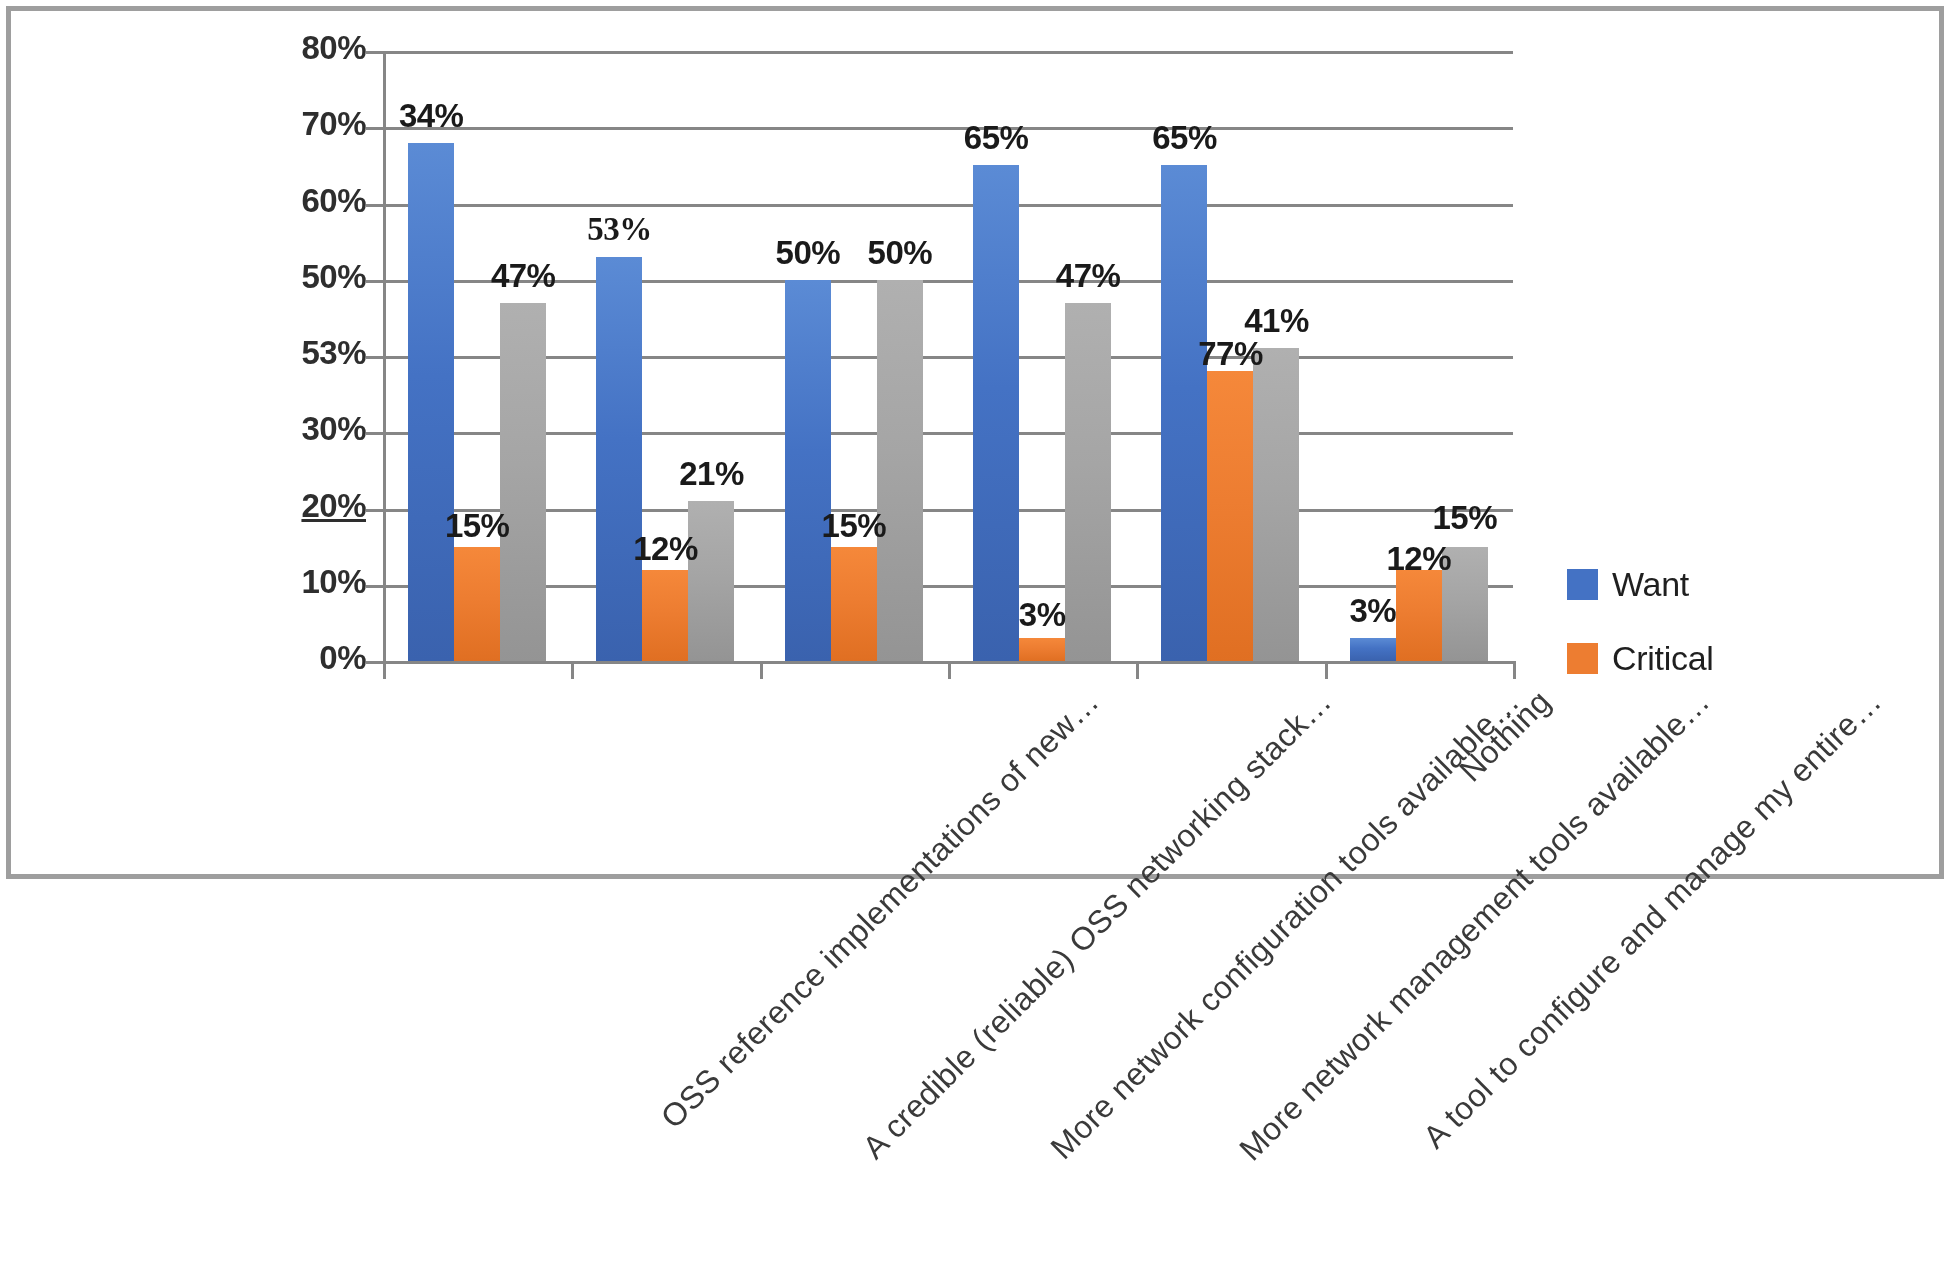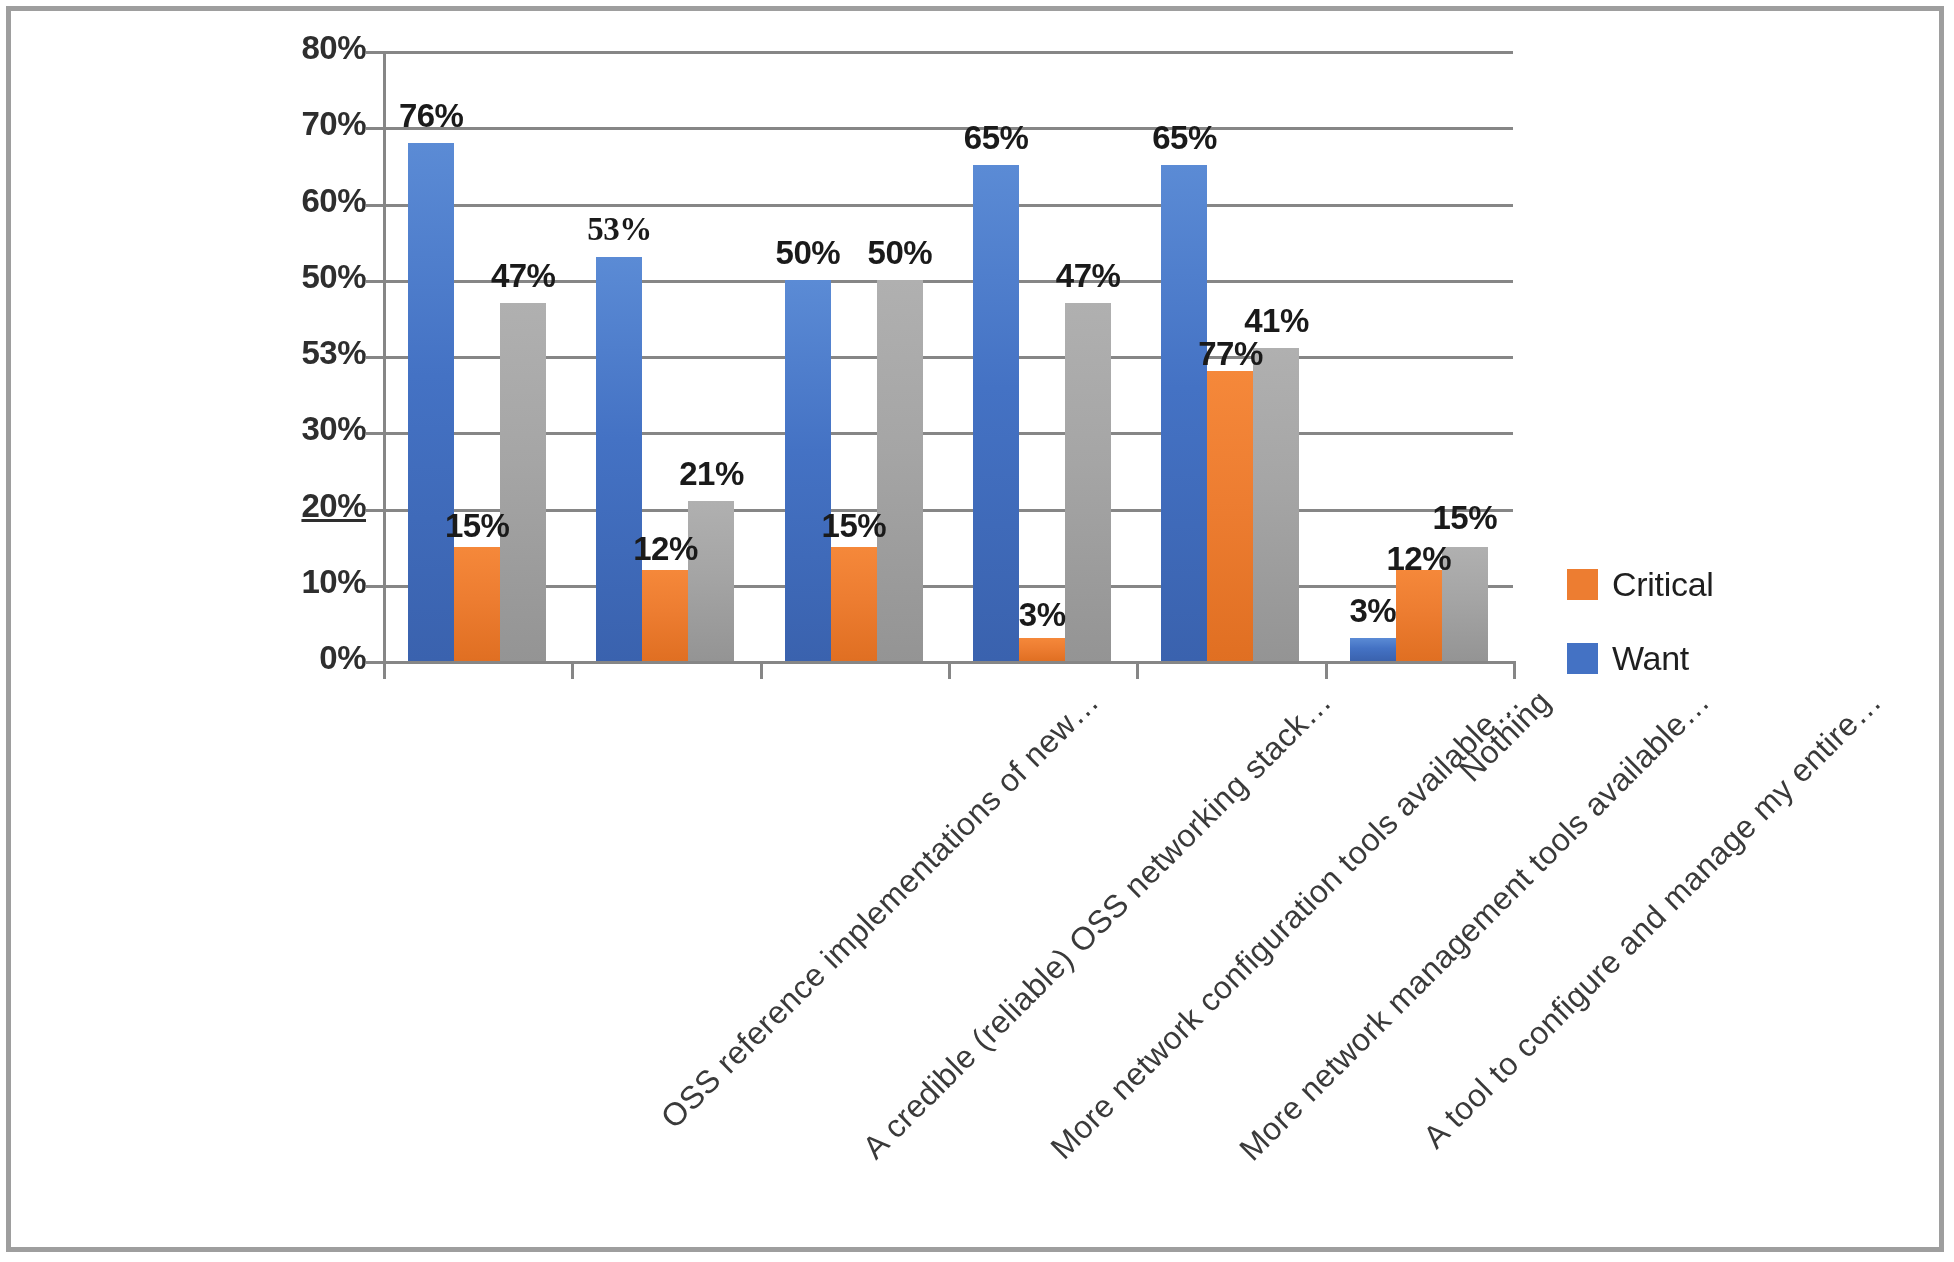--- a/index.html
+++ b/index.html
@@ -14,21 +14,21 @@
     background: #ffffff;
     font-family: "Liberation Sans", sans-serif;
     overflow: hidden;
   }
   
   .chart-frame {
     position: absolute;
     left: 6px;
     top: 6px;
     width: 1938px;
-    height: 1246px;
+    height: 873px;
     background: #ffffff;
     border: 5px solid #9e9e9e;
     box-sizing: border-box;
   }
 
   
   .plot-area {
     position: absolute;
     left: 372px;          
     top: 40px;
@@ -212,21 +212,21 @@
           <div class="axis-tick" style="top: 533.75px;"></div>
           <div class="axis-tick" style="top: 610px;"></div>
         </div>
       <div class="groups" id="groups">
           <div class="bar-group">
             <div class="bars">
               <div class="bar want" title="OSS reference implementations of new… — Want: 68%" style="height: 518.5px;"></div>
               <div class="bar critical" title="OSS reference implementations of new… — Critical: 15%" style="height: 114.375px;"></div>
               <div class="bar contribute" title="OSS reference implementations of new… — Would contribute: 47%" style="height: 358.375px;"></div>
             </div>
-            <div class="bar-label" style="left: 25.5752%; top: 45.5px;">76%</div>
+            <div class="bar-label" style="left: 25.5752%; top: 45.5px;">34%</div>
             <div class="bar-label" style="left: 50%; top: 455.625px;">15%</div>
             <div class="bar-label" style="left: 74.4248%; top: 205.625px;">47%</div>
           </div>
           <div class="bar-group">
             <div class="bars">
               <div class="bar want" title="A credible (reliable) OSS networking stack… — Want: 53%" style="height: 404.125px;"></div>
               <div class="bar critical" title="A credible (reliable) OSS networking stack… — Critical: 12%" style="height: 91.5px;"></div>
               <div class="bar contribute" title="A credible (reliable) OSS networking stack… — Would contribute: 21%" style="height: 160.125px;"></div>
             </div>
             <div class="bar-label" style="left: 25.5752%; top: 159.875px; font-family: Liberation Serif, serif;">53%</div>
@@ -290,23 +290,23 @@
         <div class="cat-label" style="left: 466.167px; top: 672px;">OSS reference implementations of new…</div>
         <div class="cat-label" style="left: 654.5px; top: 672px;">A credible (reliable) OSS networking stack…</div>
         <div class="cat-label" style="left: 842.833px; top: 672px;">More network configuration tools available…</div>
         <div class="cat-label" style="left: 1031.17px; top: 672px;">More network management tools available…</div>
         <div class="cat-label" style="left: 1219.5px; top: 672px;">A tool to configure and manage my entire…</div>
         <div class="cat-label" style="left: 1407.83px; top: 672px;">Nothing</div>
       </div>
 
     <div class="legend" id="legend">
         <div class="legend-item">
+          <span class="legend-swatch" style="background: rgb(68, 114, 196);"></span>
+          <span class="legend-text">Want</span>
+        </div>
+        <div class="legend-item">
           <span class="legend-swatch" style="background: rgb(237, 125, 49);"></span>
           <span class="legend-text">Critical</span>
         </div>
-        <div class="legend-item">
-          <span class="legend-swatch" style="background: rgb(68, 114, 196);"></span>
-          <span class="legend-text">Want</span>
-        </div>
       </div>
 
   </div>
 </div>
 
 </body></html>

